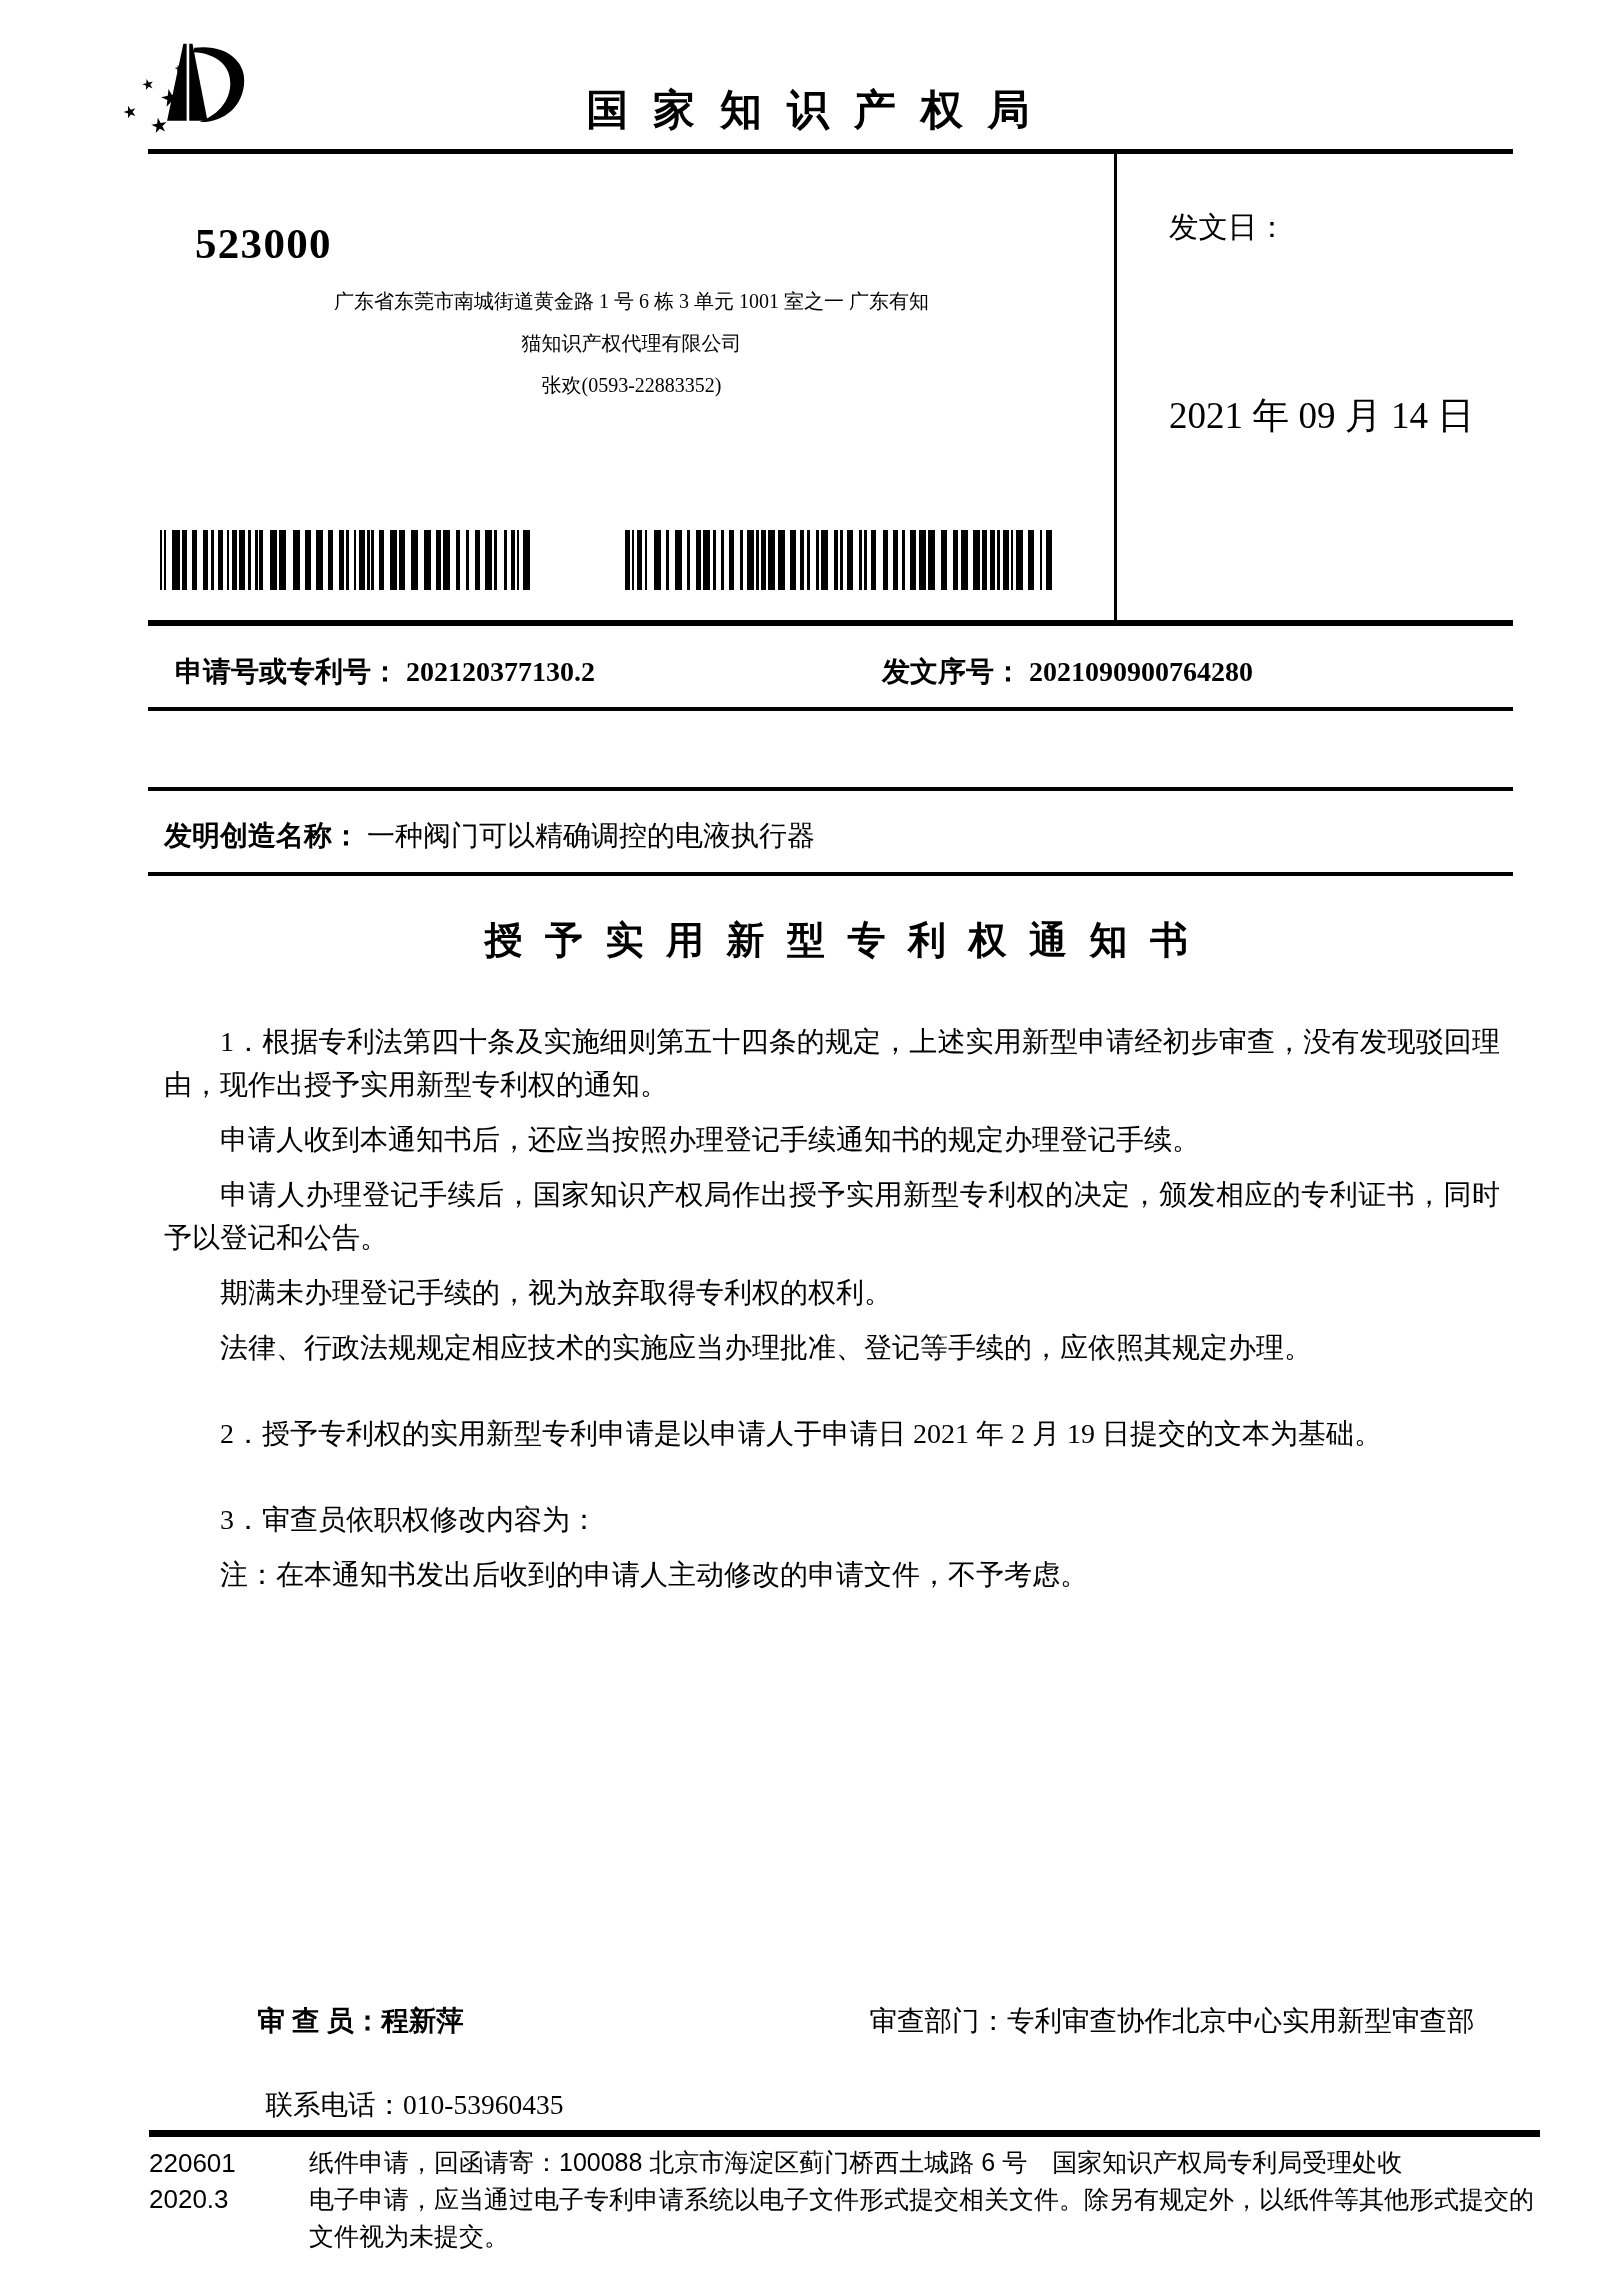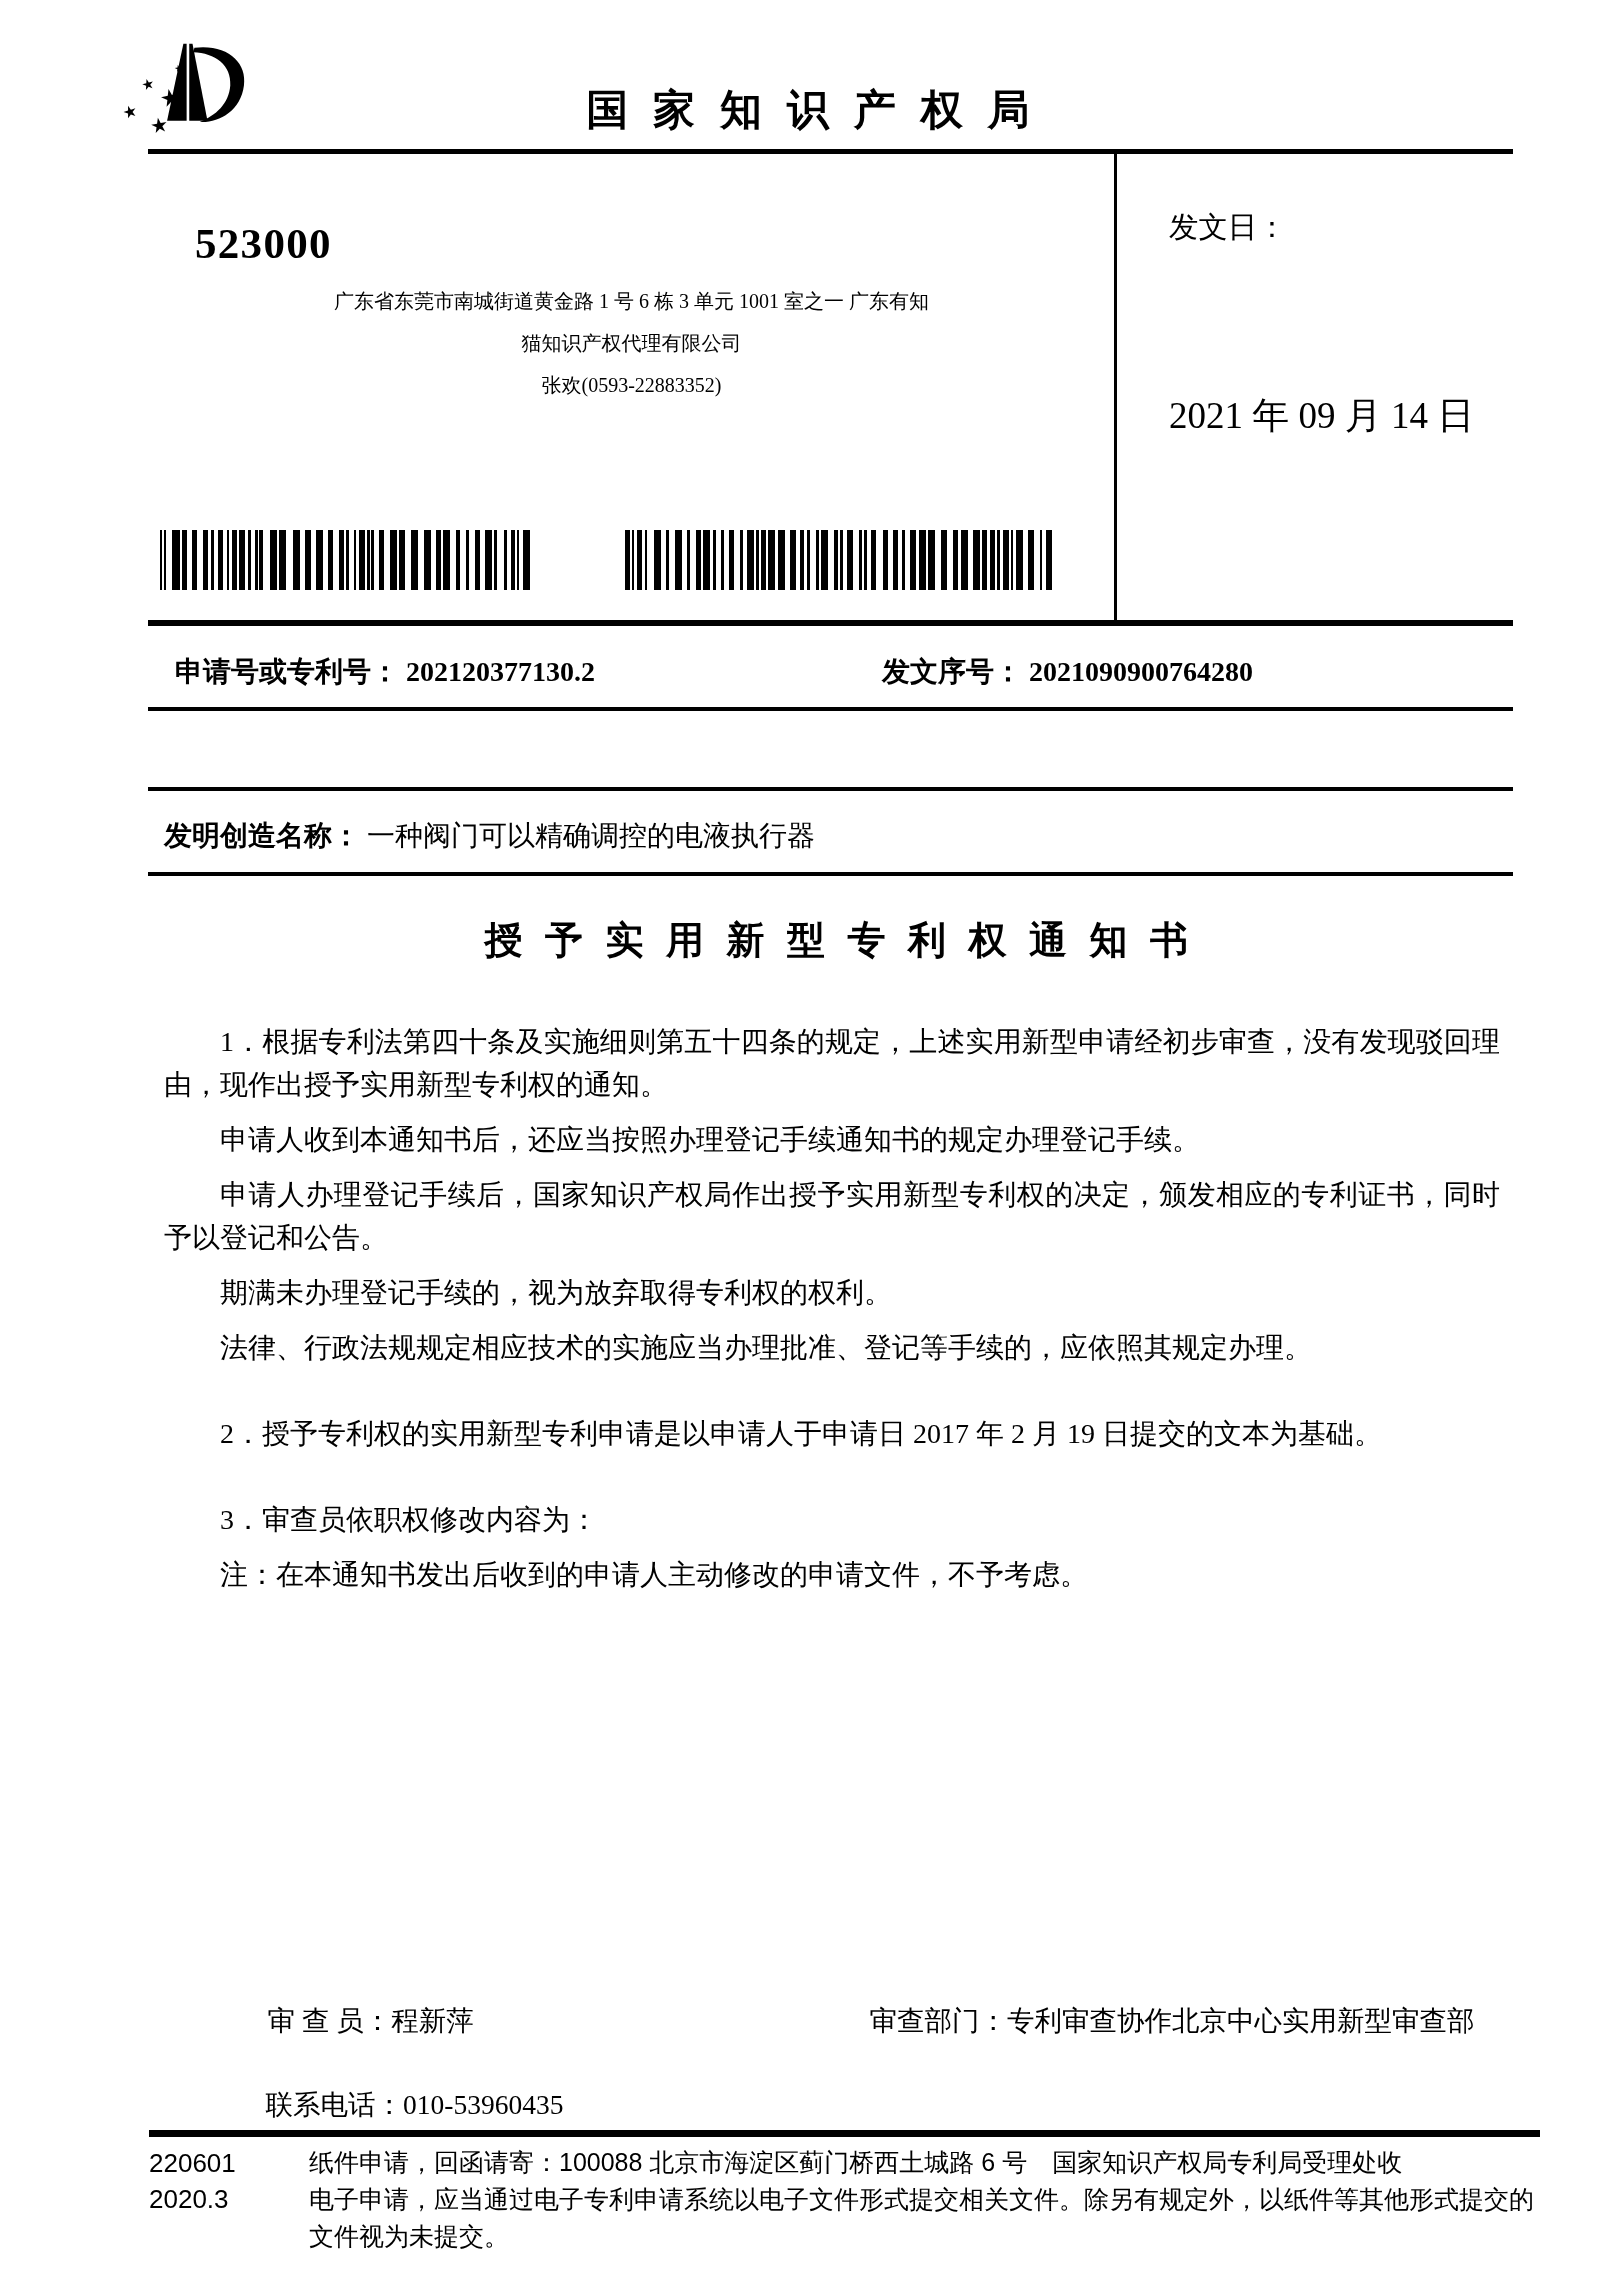--- a/index.html
+++ b/index.html
@@ -197,26 +197,26 @@
   <div class="rule" style="left:148px;top:872px;width:1365px;height:3.9px;"></div>
 
   <div class="abs notice-title">授 予 实 用 新 型 专 利 权 通 知 书</div>
 
   <div class="abs body-block">
     <p>1．根据专利法第四十条及实施细则第五十四条的规定，上述实用新型申请经初步审查，没有发现驳回理由，现作出授予实用新型专利权的通知。</p>
     <p>申请人收到本通知书后，还应当按照办理登记手续通知书的规定办理登记手续。</p>
     <p>申请人办理登记手续后，国家知识产权局作出授予实用新型专利权的决定，颁发相应的专利证书，同时予以登记和公告。</p>
     <p>期满未办理登记手续的，视为放弃取得专利权的权利。</p>
     <p>法律、行政法规规定相应技术的实施应当办理批准、登记等手续的，应依照其规定办理。</p>
-    <p class="gap">2．授予专利权的实用新型专利申请是以申请人于申请日 2017 年 2 月 19 日提交的文本为基础。</p>
+    <p class="gap">2．授予专利权的实用新型专利申请是以申请人于申请日 2021 年 2 月 19 日提交的文本为基础。</p>
     <p class="gap">3．审查员依职权修改内容为：</p>
     <p>注：在本通知书发出后收到的申请人主动修改的申请文件，不予考虑。</p>
   </div>
 
-  <div class="sig" style="left:240px;top:1971px;">
+  <div class="sig" style="left:230px;top:1971px;font-weight:bold;">
     <span>审 查 员：</span><span>程新萍</span>
   </div>
   <div class="sig" style="left:842px;top:1971px;">
     <span>审查部门：</span><span>专利审查协作北京中心实用新型审查部</span>
   </div>
   <div class="sig" style="left:238px;top:2055px;">
     <span>联系电话：</span><span>010-53960435</span>
   </div>
 
   <div class="rule" style="left:149px;top:2130px;width:1391px;height:6.5px;"></div>

